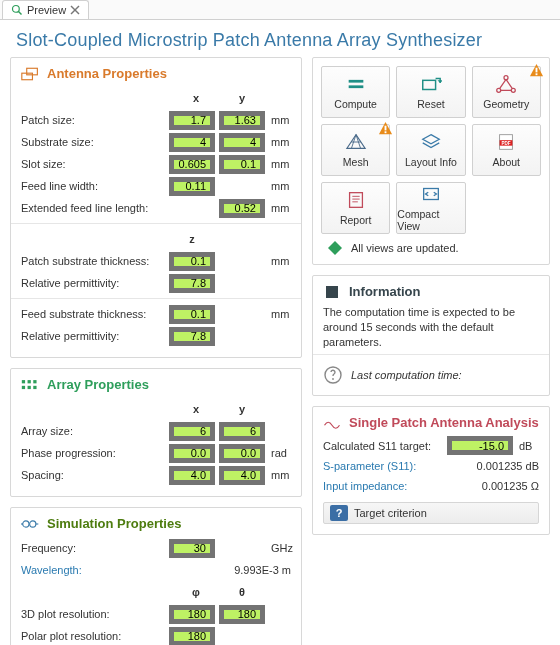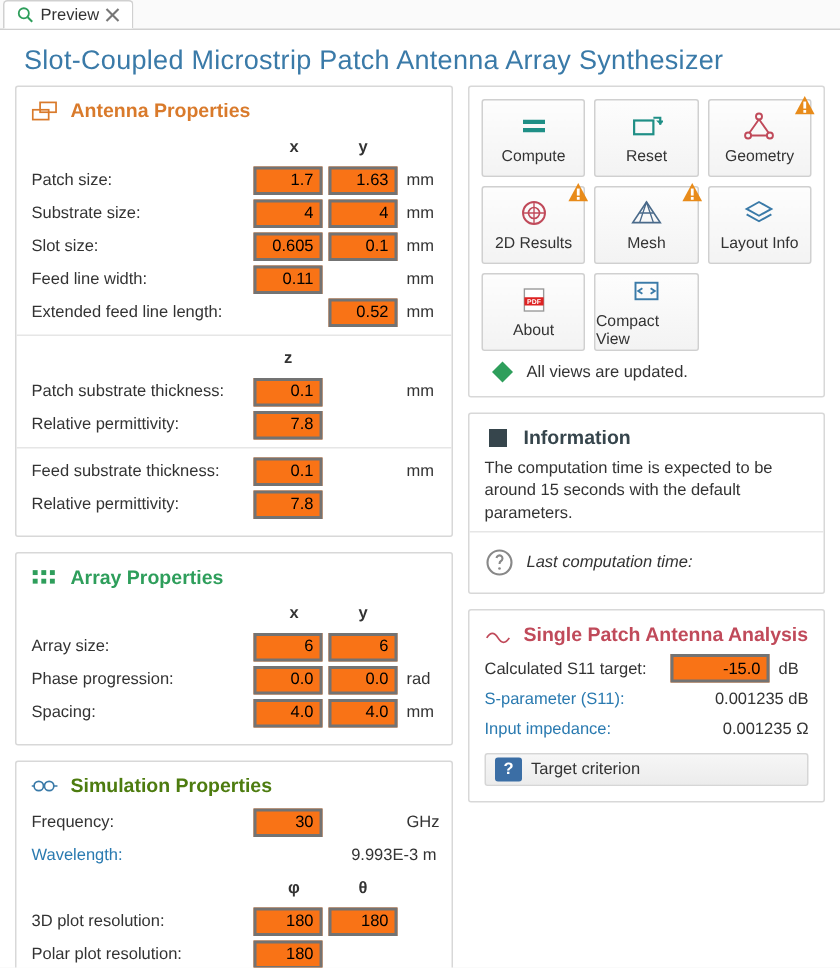--- a/index.html
+++ b/index.html
@@ -18,21 +18,21 @@
   .panel-h { display: flex; align-items: flex-end; gap: 8px; font-size: 13px; font-weight: 600; margin-bottom: 6px; }
   .panel-h.orange { color: #d97a2b; }
   .panel-h.green  { color: #2e9e5b; }
   .panel-h.blue   { color: #4d7c0f; }
   .panel-h.dark   { color: #36454c; }
   .panel-h.red    { color: #c04a5a; }
   .hicon { width: 18px; height: 14px; }
   .row { display: flex; align-items: center; min-height: 22px; }
   .lbl { flex: 1; font-size: 11px; color: #333; padding-right: 4px; }
   .hdr { width: 46px; text-align: center; font-weight: 600; font-size: 11px; }
-  .inp { width: 46px; height: 19px; border: 2px solid #737373; background: #f97316; text-align: right; padding: 1px 4px; font-size: 11px; margin-left: 4px; }
+  .inp { width: 46px; height: 19px; border: 5px solid #737373; background: #bef264; text-align: right; padding: 1px 4px; font-size: 11px; margin-left: 4px; }
   .inp.wide { width: 66px; }
   .unit { width: 26px; padding-left: 6px; font-size: 11px; color: #333; text-align:left; }
   .sep { height: 1px; background: #e6e6e6; margin: 4px -10px;  border:none;}
   .linklike { color: #2a7ab0; }
   .rightnum { text-align: right; font-size: 11px; color: #333; width: 70px;}
   
   .btngrid { display: grid; grid-template-columns: repeat(3, 1fr); gap: 6px; }
   .btn { position: relative; height: 52px; border: 1px solid #d0d0d0; border-radius: 2px; background: linear-gradient(#fdfdfd,#f3f3f3); display: flex; flex-direction: column; align-items: center; justify-content: center; gap: 4px; font-size: 10.5px; color: #333; cursor: pointer; }
   .btn .bicon { width: 22px; height: 20px; }
   .warn { position: absolute; top: -4px; right: -4px; width: 15px; height: 15px; }
@@ -257,53 +257,48 @@
               </svg>
             <span>Geometry</span>
           </div>
           <div class="btn">
             <svg class="warn" viewBox="0 0 16 16">
                 <polygon points="8,1 15,14 1,14" fill="#e88b1a"></polygon>
                 <rect x="7" y="5" width="2" height="5" fill="#fff"></rect>
                 <rect x="7" y="11" width="2" height="2" fill="#fff"></rect>
               </svg>
             <svg class="bicon" viewBox="0 0 24 20">
-                <circle cx="12" cy="10" r="8" fill="none" stroke="#c04a5a" stroke-width="1.4"></circle>
-                <circle cx="12" cy="10" r="4" fill="none" stroke="#c04a5a" stroke-width="1.2"></circle>
-                <line x1="4" y1="10" x2="20" y2="10" stroke="#c04a5a"></line>
-                <line x1="12" y1="2" x2="12" y2="18" stroke="#c04a5a"></line>
-              </svg>
-            <span>2D Results</span>
-          </div>
-          <div class="btn">
-            <svg class="warn" viewBox="0 0 16 16">
-                <polygon points="8,1 15,14 1,14" fill="#e88b1a"></polygon>
-                <rect x="7" y="5" width="2" height="5" fill="#fff"></rect>
-                <rect x="7" y="11" width="2" height="2" fill="#fff"></rect>
-              </svg>
-            <svg class="bicon" viewBox="0 0 24 20">
                 <polygon points="12,2 22,17 2,17" fill="none" stroke="#4a6a8a" stroke-width="1.2"></polygon>
                 <path d="M7 10 L17 10 M12 2 L7 17 M12 2 L17 17" stroke="#4a6a8a" stroke-width="1" fill="none"></path>
               </svg>
             <span>Mesh</span>
           </div>
           <div class="btn">
             <svg class="bicon" viewBox="0 0 24 20">
                 <path d="M12 2 L21 7 L12 12 L3 7 Z" fill="none" stroke="#3a7aa8" stroke-width="1.4"></path>
                 <path d="M3 11 L12 16 L21 11" fill="none" stroke="#3a7aa8" stroke-width="1.4"></path>
               </svg>
             <span>Layout Info</span>
           </div>
           <div class="btn">
             <svg class="bicon" viewBox="0 0 24 20">
                 <rect x="5" y="2" width="14" height="16" fill="#fff" stroke="#999"></rect>
                 <rect x="5" y="8" width="14" height="6" fill="#d22"></rect>
                 <text x="12" y="13" text-anchor="middle" font-size="5" fill="#fff" font-weight="bold">PDF</text>
               </svg>
             <span>About</span>
+          </div>
+          <div class="btn">
+            <svg class="bicon" viewBox="0 0 24 20">
+                <rect x="5" y="2" width="14" height="16" fill="none" stroke="#c04a5a" stroke-width="1.4"></rect>
+                <line x1="8" y1="6" x2="16" y2="6" stroke="#c04a5a"></line>
+                <line x1="8" y1="9" x2="16" y2="9" stroke="#c04a5a"></line>
+                <line x1="8" y1="12" x2="14" y2="12" stroke="#c04a5a"></line>
+              </svg>
+            <span>Report</span>
           </div>
           <div class="btn">
             <svg class="bicon" viewBox="0 0 24 20">
                 <rect x="4" y="4" width="16" height="12" fill="none" stroke="#3a7aa8" stroke-width="1.4"></rect>
                 <polyline points="9,8 6,10 9,12" fill="none" stroke="#3a7aa8" stroke-width="1.4"></polyline>
                 <polyline points="15,8 18,10 15,12" fill="none" stroke="#3a7aa8" stroke-width="1.4"></polyline>
               </svg>
             <span>Compact View</span>
           </div>
           <div style="grid-column: span 2; display:flex; align-items:center; gap:8px; padding-left:6px;">

